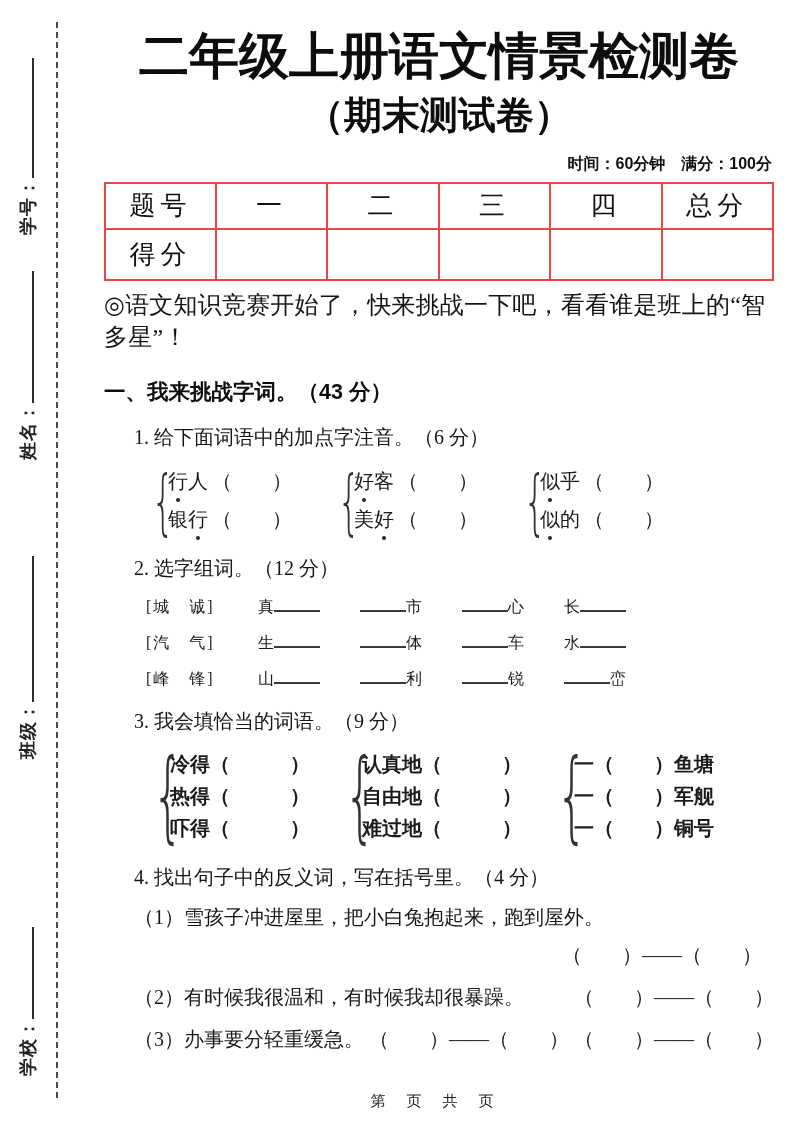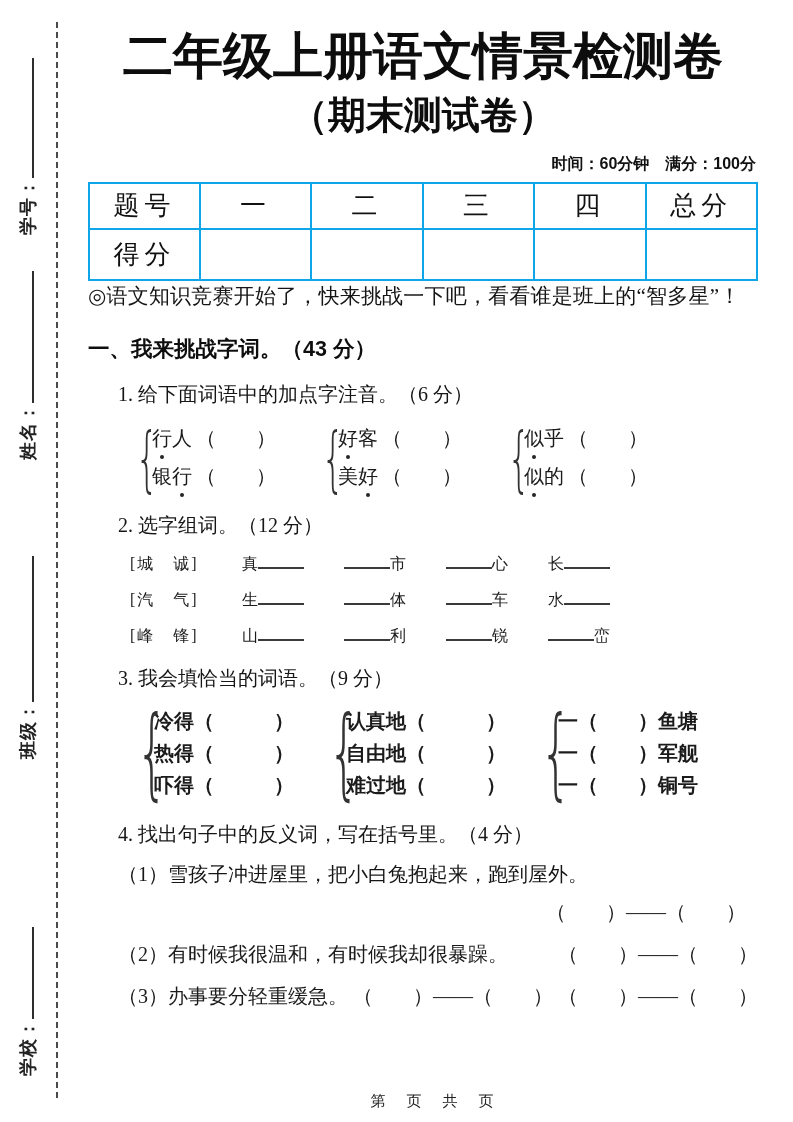--- a/index.html
+++ b/index.html
@@ -29,21 +29,21 @@
     white-space:nowrap;
   }
   .sb-field{display:inline-block;}
   .sb-label{letter-spacing:1px;}
   .sb-line{display:inline-block;height:0;border-bottom:2px solid #2e2e2e;vertical-align:baseline;}
   .sb-f0{margin-right:168px;} .sb-f0 .sb-line{width:92px;}
   .sb-f1{margin-right:96px;}  .sb-f1 .sb-line{width:146px;}
   .sb-f2{margin-right:36px;}  .sb-f2 .sb-line{width:132px;}
   .sb-f3{}                    .sb-f3 .sb-line{width:120px;}
   
-  .main{position:absolute;left:88px;top:0;width:670px;}
+  .main{position:absolute;left:104px;top:0;width:670px;}
   .title{
     margin:28px 0 0 0;text-align:center;
     font-family:"Liberation Sans","DejaVu Sans",sans-serif;
     font-size:50px;line-height:1.12;font-weight:900;color:#0d0d0d;
   }
   .subtitle{
     margin:10px 0 0 0;text-align:center;
     font-family:"Liberation Sans","DejaVu Sans",sans-serif;
     font-size:38px;line-height:1.15;font-weight:900;color:#0d0d0d;
   }
@@ -51,28 +51,28 @@
     margin-top:16px;text-align:right;padding-right:2px;
     font-family:"Liberation Sans","DejaVu Sans",sans-serif;
     font-size:16px;font-weight:700;color:#111;
   }
   
   .score-table{
     width:100%;margin-top:7px;border-collapse:collapse;
     border:2.5px solid #111;table-layout:fixed;
   }
   .score-table td{
-    border:2px solid #0ea5e9;text-align:center;vertical-align:middle;
+    border:2px solid #ef4444;text-align:center;vertical-align:middle;
     font-size:26px;letter-spacing:5px;color:#111;
     font-family:"Liberation Serif","DejaVu Serif",serif;
   }
   .score-table .r1 td{height:42px;}
   .score-table .r2 td{height:47px;}
   .col-label{width:16%;}
-  .intro{margin-top:1px;font-size:21px;color:#151515;letter-spacing:0.2px;}
+  .intro{margin-top:8px;font-size:24px;color:#151515;letter-spacing:0.2px;}
   .sec-heading{
     margin-top:24px;
     font-family:"Liberation Sans","DejaVu Sans",sans-serif;
     font-size:21.5px;font-weight:800;color:#0e0e0e;
   }
   .q-text{margin:18px 0 0 30px;font-size:20px;color:#161616;}
   
   .brace{
     display:inline-block;flex:0 0 auto;
     font-family:"DejaVu Sans",sans-serif;font-weight:200;color:#333;

